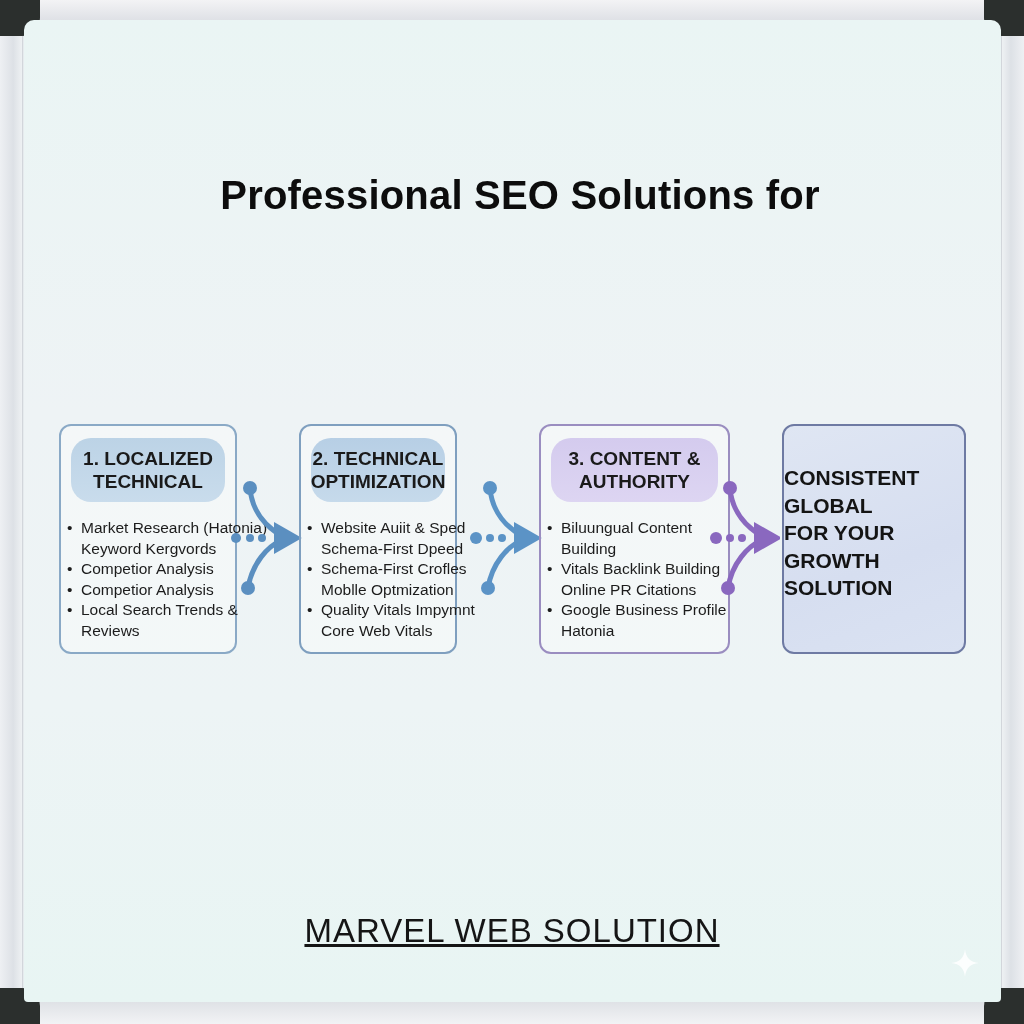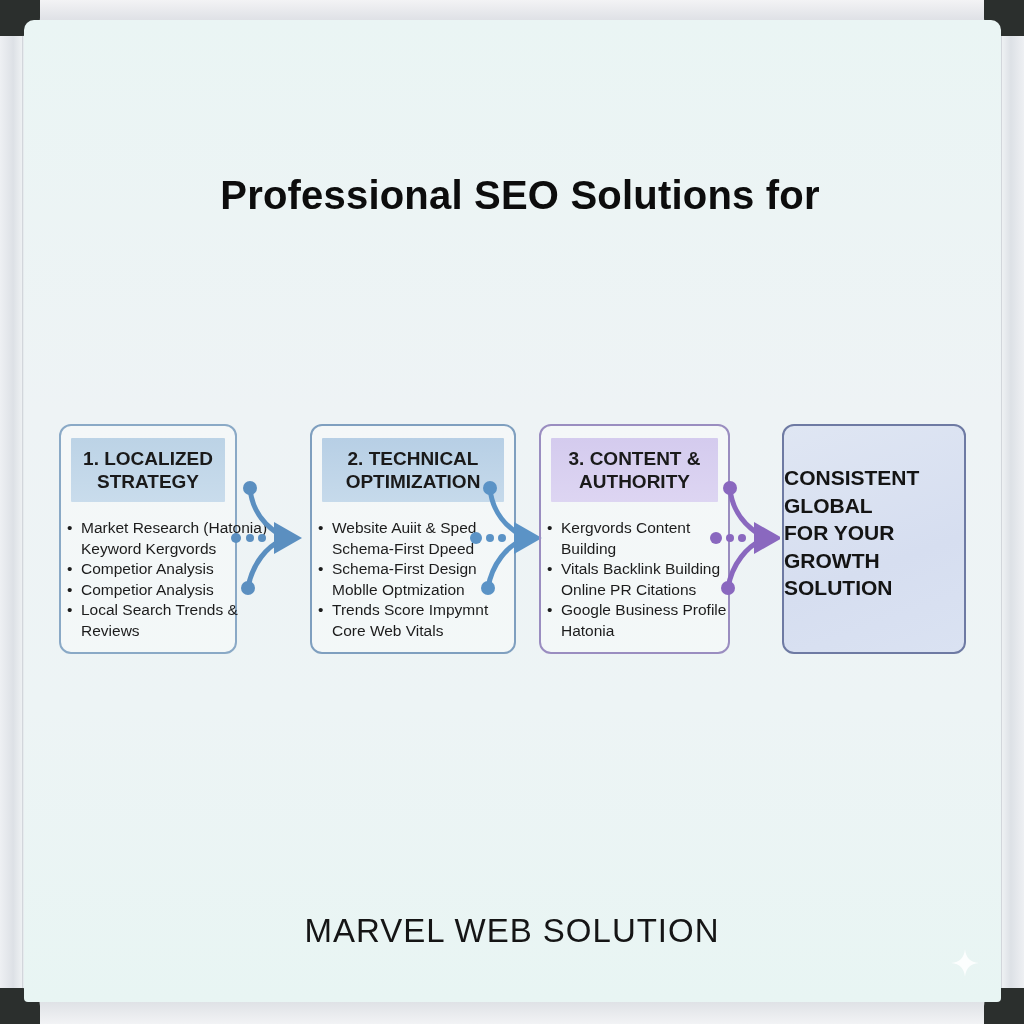--- a/index.html
+++ b/index.html
@@ -31,29 +31,29 @@
       letter-spacing: 0.2px;
       padding-left: 8px;
     }
     .title span { display: block; }
 
     .card {
       position: absolute; top: 424px; height: 230px; box-sizing: border-box;
       border-radius: 12px; border: 2px solid; background: rgba(255,255,255,0.35);
     }
     .card.c1 { left: 59px; width: 178px; border-color: #8aa9c6; }
-    .card.c2 { left: 310px; width: 206px; border-color: #7f9fbf; }
+    .card.c2 { left: 299px; width: 158px; border-color: #7f9fbf; }
     .card.c3 { left: 539px; width: 191px; border-color: #9a8dc0; }
     .card.c4 {
       left: 782px; width: 184px; border-color: #6e7aa3;
       background: linear-gradient(160deg,#dfe6f3,#d6def0 60%,#dae2f2);
     }
     .card-head {
       position: absolute; left: 10px; right: 10px; top: 12px; height: 64px;
-      border-radius: 1px; display: flex; flex-direction: column; align-items: center; justify-content: center;
+      border-radius: 20px; display: flex; flex-direction: column; align-items: center; justify-content: center;
       font-weight: bold; font-size: 19px; line-height: 23px; color: #1a1a1a; text-align: center;
     }
     .c1 .card-head { background: linear-gradient(180deg,#bcd3e6,#c9dcec); }
     .c2 .card-head { background: linear-gradient(180deg,#b7cfe5,#c6daeb); }
     .c3 .card-head { background: linear-gradient(180deg,#d4cbee,#ddd5f2); }
 
     .items { position: absolute; left: 6px; top: 92px; right: 0; margin: 0; padding: 0; list-style: none; }
     .items li { font-size: 15.5px; line-height: 20.5px; color: #1c1c1c; padding-left: 14px; position: relative; white-space: nowrap; }
     .items li.bullet::before { content: "•"; position: absolute; left: 0; top: 0; }
 
@@ -63,21 +63,21 @@
     }
     .goal-text span { display: block; }
 
     .connector { position: absolute; top: 478px; width: 72px; height: 120px; }
     .connector.k1 { left: 230px; }
     .connector.k2 { left: 470px; }
     .connector.k3 { left: 708px; }
 
     .footer {
       position: absolute; left: 0; width: 1024px; top: 912px; text-align: center;
-      font-size: 33px; letter-spacing: 1px; color: #151515;
+      font-size: 33px; letter-spacing: 1px; color: #151515; text-decoration: underline;
     }
     .sparkle { position: absolute; left: 950px; top: 948px; width: 30px; height: 30px; }
   </style>
 </head>
 <body>
 
 <div class="frame-top"></div>
 <div class="frame-bottom"></div>
 <div class="frame-left"></div>
 <div class="frame-right"></div>
@@ -88,21 +88,21 @@
 
 <div class="board"></div>
 
 <h1 class="title" style="margin:0;">
   <span>Professional SEO Solutions for</span>
 </h1>
 
 <div class="card c1">
   <div class="card-head">
     <span>1. LOCALIZED</span>
-    <span>STRATEGY</span>
+    <span>TECHNICAL</span>
   </div>
   <ul class="items">
       <li class="bullet">Market Research (Hatonia)</li>
       <li>Keyword Kergvords</li>
       <li class="bullet">Competior Analysis</li>
       <li class="bullet">Competior Analysis</li>
       <li class="bullet">Local Search Trends &amp;</li>
       <li>Reviews</li>
     </ul>
 </div>
@@ -123,23 +123,23 @@
 </svg>
 
 <div class="card c2">
   <div class="card-head">
     <span>2. TECHNICAL</span>
     <span>OPTIMIZATION</span>
   </div>
   <ul class="items">
       <li class="bullet">Website Auiit &amp; Sped</li>
       <li>Schema-First Dpeed</li>
-      <li class="bullet">Schema-First Design</li>
+      <li class="bullet">Schema-First Crofles</li>
       <li>Moblle Optmization</li>
-      <li class="bullet">Trends Score Impymnt</li>
+      <li class="bullet">Quality Vitals Impymnt</li>
       <li>Core Web Vitals</li>
     </ul>
 </div>
 
 <svg class="connector k2" viewBox="0 0 72 120">
   <g class="conn-g" fill="none" stroke-linecap="round">
     <path d="M20 10 C22 35 38 50 52 58" stroke-width="5" stroke="#5b93c6"></path>
     <path d="M18 110 C22 85 38 68 52 62" stroke-width="5" stroke="#5b93c6"></path>
   </g>
   <g class="conn-f">
@@ -151,21 +151,21 @@
     <polygon points="44,44 72,60 44,76" fill="#5b93c6"></polygon>
   </g>
 </svg>
 
 <div class="card c3">
   <div class="card-head">
     <span>3. CONTENT &amp;</span>
     <span>AUTHORITY</span>
   </div>
   <ul class="items">
-      <li class="bullet">Kergvords Content</li>
+      <li class="bullet">Biluungual Content</li>
       <li>Building</li>
       <li class="bullet">Vitals Backlink Building</li>
       <li>Online PR Citations</li>
       <li class="bullet">Google Business Profile</li>
       <li>Hatonia</li>
     </ul>
 </div>
 
 <svg class="connector k3" viewBox="0 0 72 120">
   <g class="conn-g" fill="none" stroke-linecap="round">

